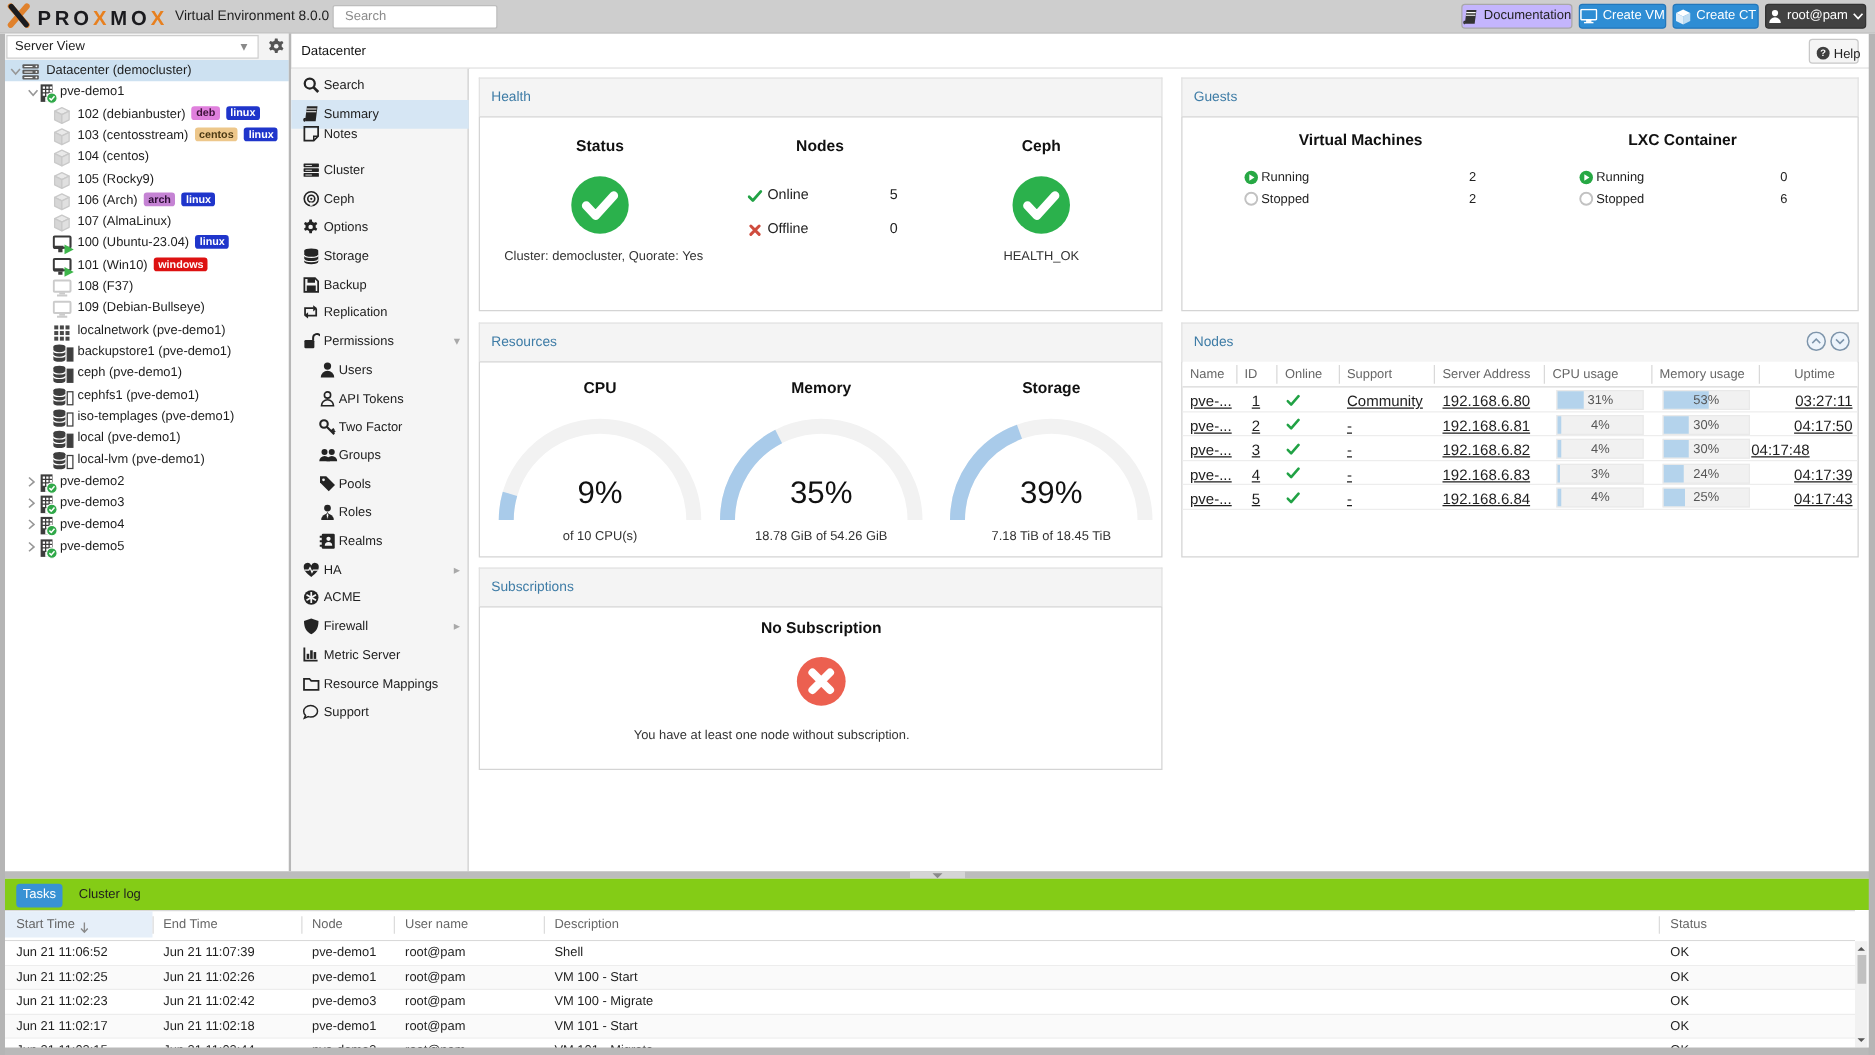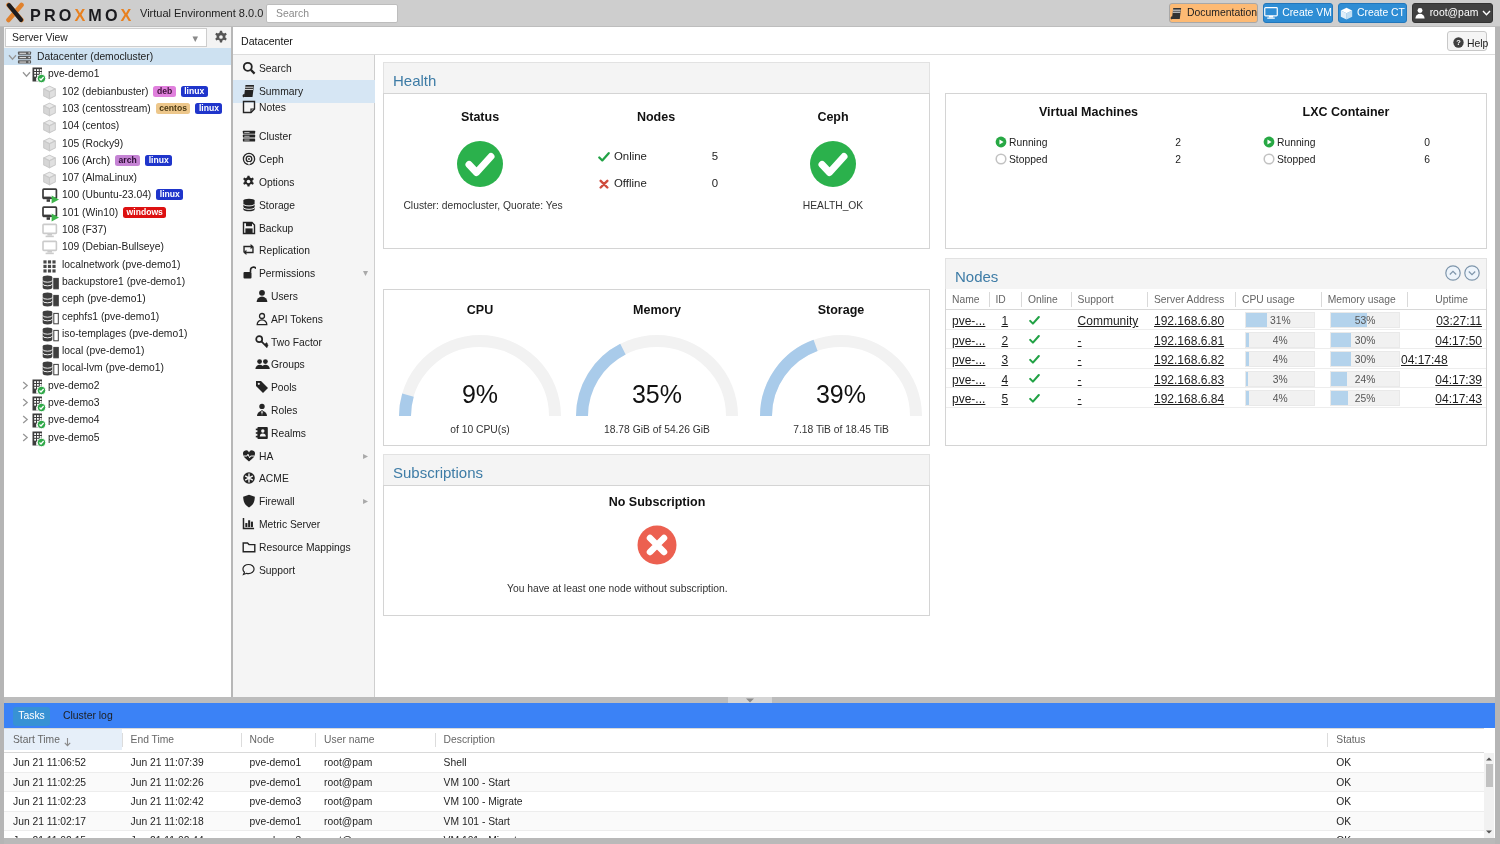--- a/index.html
+++ b/index.html
@@ -6,21 +6,21 @@
 html,body { width:1500px; height:844px; overflow:hidden; font-family:"Liberation Sans", sans-serif; background:#fff; font-size:10.2px; }
 .abs { position:absolute; }
 #page { position:relative; width:1500px; height:844px; }
 
 #hdr { left:0; top:0; width:1500px; height:27px; background:#cecece; border-bottom:1px solid #bdbdbd; }
 #logo-txt { left:30px; top:5.5px; font-size:16.2px; font-weight:bold; letter-spacing:3.1px; color:#1a1a1e; }
 #logo-txt .o { color:#e8801f; }
 #ve { left:140px; top:7px; font-size:11px; color:#1d1d1d; }
 #search { left:266px; top:4px; width:132px; height:19px; background:#fff; border:1px solid #bdbdbd; border-radius:2px; font-size:10.4px; color:#8b8b8b; line-height:17px; padding-left:9px; }
 .hbtn { top:3px; height:20px; border-radius:3px; font-size:10.4px; line-height:18px; text-align:center; display:flex; align-items:center; justify-content:center; gap:4px; white-space:nowrap; }
-#btn-doc { left:1169px; width:89px; background:#fdba74; border:1px solid #a8a8a8; color:#222; }
+#btn-doc { left:1169px; width:89px; background:#c4b5fd; border:1px solid #a8a8a8; color:#222; }
 #btn-vm { left:1263px; width:70px; background:#2e8dd4; border:1px solid #2277bb; color:#fff; }
 #btn-ct { left:1338px; width:69px; background:#2e8dd4; border:1px solid #2277bb; color:#fff; }
 #btn-user { left:1412px; width:81px; background:#414141; border:1px solid #333; color:#fff; }
 
 #dcbar { left:233px; top:27px; width:1267px; height:28px; background:#fff; border-bottom:1px solid #dcdcdc; }
 #dcbar .title { position:absolute; left:8px; top:7.5px; font-size:10.6px; color:#111; }
 #helpbtn { left:1447px; top:31px; width:40px; height:20px; background:#f5f5f5; border:1px solid #c8c8c8; border-radius:3px; font-size:10.4px; color:#222; text-align:left; line-height:18px; }
 
 #treewrap { left:0; top:27px; width:231px; height:516px; background:#fff; }
 #treebar { position:absolute; left:0; top:0; width:231px; height:21px; background:#f3f3f3; }
@@ -43,33 +43,33 @@
 .mrow.sel { background:#d6e6f4; }
 .mrow .lbl { position:absolute; left:26px; top:6px; }
 .mrow.sub .lbl { left:38px; }
 .mrow .ic { position:absolute; left:9px; top:4px; width:14px; height:14px; }
 .mrow.sub .ic { left:22px; }
 .mrow .right { position:absolute; right:7px; top:5px; color:#a9a9a9; font-size:10px; }
 
 #content { left:376px; top:55px; width:1124px; height:642px; background:#fff; }
 .panel { position:absolute; }
 .phdr { position:absolute; left:0; top:0; width:100%; height:31px; background:#f4f4f4; border:1px solid #e2e2e2; border-bottom:none; }
-.phdr .t { position:absolute; left:9px; top:9px; font-size:15px; color:#3e7ca6; }
+.phdr .t { position:absolute; left:9px; top:9px; font-size:11px; color:#3e7ca6; }
 .pbody { position:absolute; left:0; top:31px; width:100%; background:#fff; border:1px solid #d4d4d4; }
 .colh { position:absolute; font-size:12.5px; font-weight:bold; color:#111; text-align:center; }
 .smalltxt { position:absolute; font-size:10.3px; color:#333; text-align:center; }
 
 .ntable { position:absolute; font-size:12px; color:#1e1e1e;text-decoration:underline; }
 .nth { position:absolute; color:#666; font-size:10.3px; }
 .usagebar { position:absolute; height:16px; background:#f1f1f1; border:1px solid #e9e9e9; }
 .usagebar .fill { position:absolute; left:0; top:0; bottom:0; background:#b4d3ec; }
 .usagebar .pct { position:absolute; width:100%; text-align:center; font-size:10.3px; color:#555; top:2px; }
 
 #splitter { left:0; top:697px; width:1500px; height:6px; background:#bcbcbc; }
-#tabbar { left:0; top:703px; width:1500px; height:28px; background:#3b82f6; }
+#tabbar { left:0; top:703px; width:1500px; height:28px; background:#84cc16; }
 #tab-tasks { position:absolute; left:13px; top:4px; width:37px; height:19px; background:#3892d4; border-radius:3px; color:#fff; font-size:10.4px; text-align:center; line-height:18px; }
 #tab-clog { position:absolute; left:63px; top:4px; font-size:10.4px; color:#1e1e1e; line-height:18px; }
 #tgrid { left:0; top:727.5px; width:1500px; height:116.5px; background:#fff; }
 .trow2 { position:absolute; width:1484px; height:19.6px; font-size:10.3px; color:#1e1e1e; }
 .trow2 div { position:absolute; top:4px; }
 #winframe-b { left:0; top:838px; width:1500px; height:6px; background:#b9b9b9; }
 #winframe-l { left:0; top:27px; width:4px; height:817px; background:#b5b5b5; }
 #winframe-r { left:1495px; top:27px; width:5px; height:817px; background:#b5b5b5; }
 </style>
 </head>
@@ -697,20 +697,23 @@
         <div class="abs" style="left:326px;top:88px;width:12px;text-align:center;font-size:11.4px;color:#222">5</div>
         <svg class="abs" style="left:216px;top:116.5px" width="10" height="10" viewBox="0 0 12 12">
           <path d="M2 2.2 L10 10.2 M10 2.2 L2 10.2" fill="none" stroke="#cf4c3e" stroke-width="2.9" stroke-linecap="round"></path>
         </svg>
         <div class="abs" style="left:231px;top:114.5px;font-size:11.4px;color:#222">Offline</div>
         <div class="abs" style="left:326px;top:114.5px;width:12px;text-align:center;font-size:11.4px;color:#222">0</div>
         <div class="smalltxt" style="left:0px;top:138px;width:200px">Cluster: democluster, Quorate: Yes</div>
         <div class="smalltxt" style="left:400px;top:138px;width:100px">HEALTH_OK</div>
       </div>
       <div class="panel" style="left:569px;top:7px;width:542px;height:187px">
+        <div class="phdr">
+          <div class="t">Guests</div>
+        </div>
         <div class="pbody" style="height:156px"></div>
         <div class="colh" style="left:43.5px;top:43px;width:200px">Virtual Machines</div>
         <div class="colh" style="left:301px;top:43px;width:200px">LXC Container</div>
         <svg class="abs" style="left:50px;top:74px" width="12" height="12" viewBox="0 0 14 14">
           <circle cx="7" cy="7" r="6.3" fill="#27a844"></circle>
           <path d="M5.2 4 L10 7 L5.2 10 Z" fill="#fff"></path>
         </svg>
         <div class="abs" style="left:64px;top:75px;font-size:10.3px;color:#222">Running</div>
         <div class="abs" style="left:227px;top:75px;width:12px;text-align:center;font-size:10.3px;color:#222">2</div>
         <svg class="abs" style="left:50px;top:91px" width="12" height="12" viewBox="0 0 14 14">
@@ -724,20 +727,23 @@
         </svg>
         <div class="abs" style="left:332px;top:75px;font-size:10.3px;color:#222">Running</div>
         <div class="abs" style="left:476px;top:75px;width:12px;text-align:center;font-size:10.3px;color:#222">0</div>
         <svg class="abs" style="left:318px;top:91px" width="12" height="12" viewBox="0 0 14 14">
           <circle cx="7" cy="7" r="5.6" fill="#fff" stroke="#c2c2c2" stroke-width="1.8"></circle>
         </svg>
         <div class="abs" style="left:332px;top:92px;font-size:10.3px;color:#222">Stopped</div>
         <div class="abs" style="left:476px;top:92px;width:12px;text-align:center;font-size:10.3px;color:#222">6</div>
       </div>
       <div class="panel" style="left:7px;top:203px;width:547px;height:188px">
+        <div class="phdr">
+          <div class="t">Resources</div>
+        </div>
         <div class="pbody" style="height:157px"></div>
         <div class="colh" style="left:47px;top:45px;width:100px">CPU</div>
         <div class="colh" style="left:224px;top:45px;width:100px">Memory</div>
         <div class="colh" style="left:408px;top:45px;width:100px">Storage</div>
         <svg class="abs" style="left:0;top:0" width="547" height="188">
           <path d="M 22 158 A 75 75 0 0 1 172 158" fill="none" stroke="#f2f2f2" stroke-width="12"></path>
           <path d="M 22 158 A 75 75 0 0 1 24.98 137.08" fill="none" stroke="#a9cbea" stroke-width="12"></path>
           <path d="M 199 158 A 75 75 0 0 1 349 158" fill="none" stroke="#f2f2f2" stroke-width="12"></path>
           <path d="M 199 158 A 75 75 0 0 1 239.95 91.17" fill="none" stroke="#a9cbea" stroke-width="12"></path>
           <path d="M 383 158 A 75 75 0 0 1 533 158" fill="none" stroke="#f2f2f2" stroke-width="12"></path>

